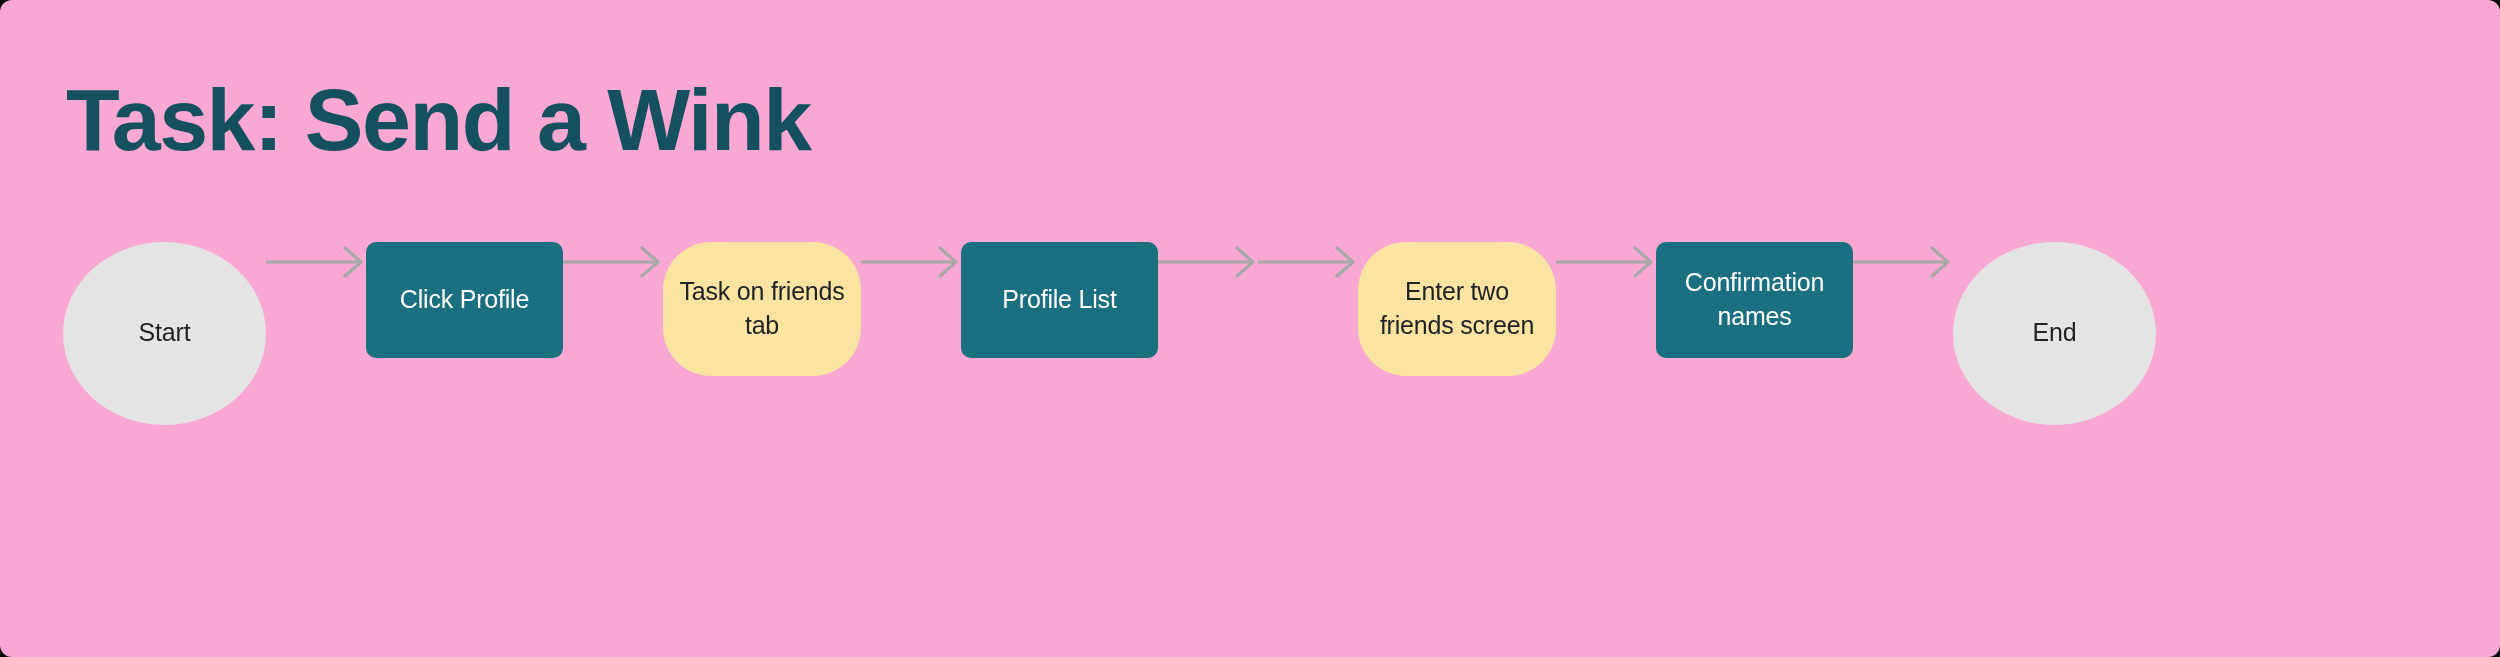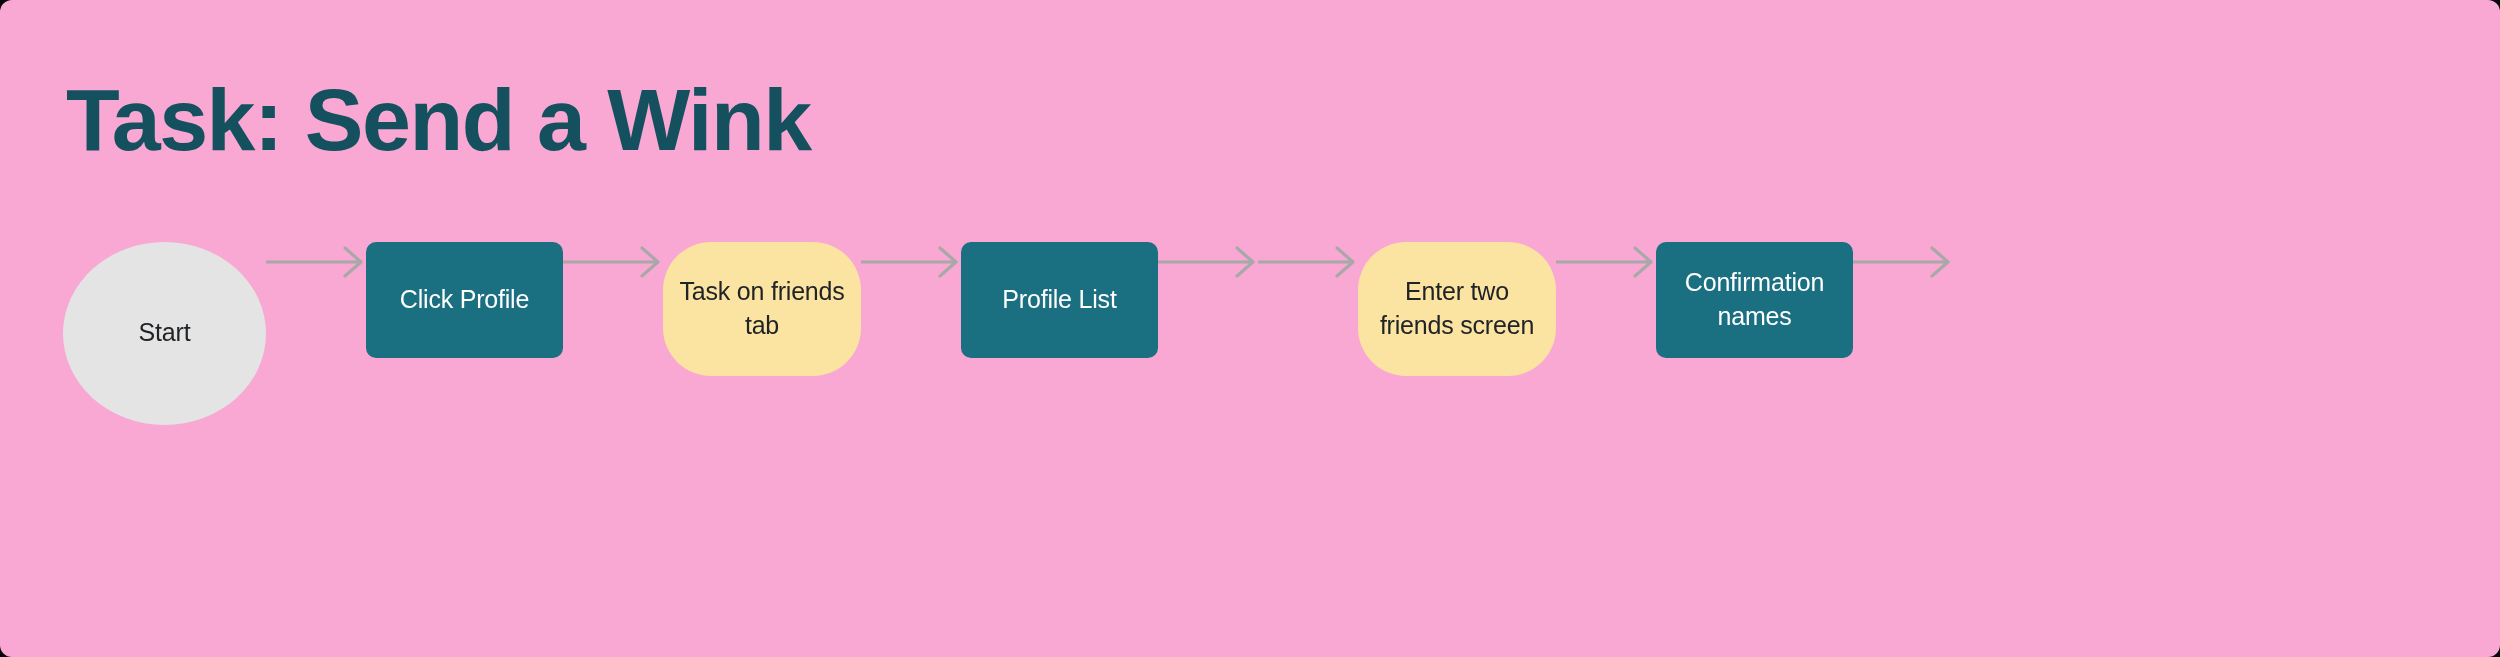--- a/index.html
+++ b/index.html
@@ -130,15 +130,18 @@
     </svg>
 
     <div class="node rect">
       <span class="label">Confirmation names</span>
     </div>
 
     <svg class="arrow" width="100" height="40" viewBox="0 0 100 40">
       <path d="M0 20 H94 M79 6 L95 20 L79 34" fill="none" stroke="#a8a8a8" stroke-width="3.2" stroke-linecap="round" stroke-linejoin="round"></path>
     </svg>
 
+    <div class="node ellipse">
+      <span class="label">End</span>
+    </div>
 
   </div>
 </div>
 
 </body></html>

